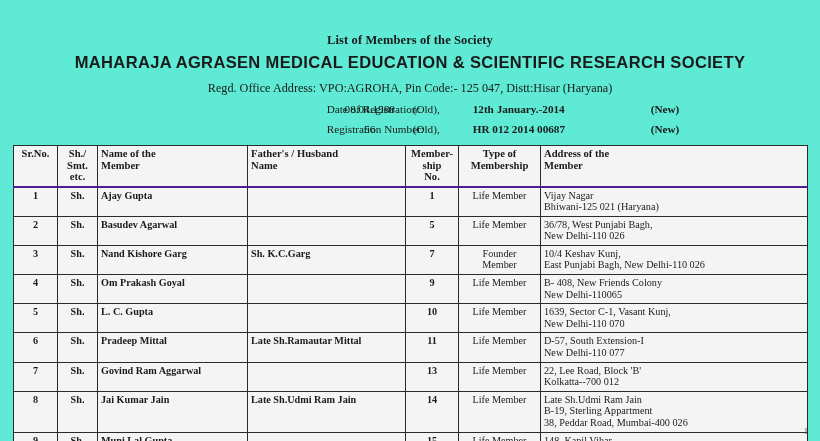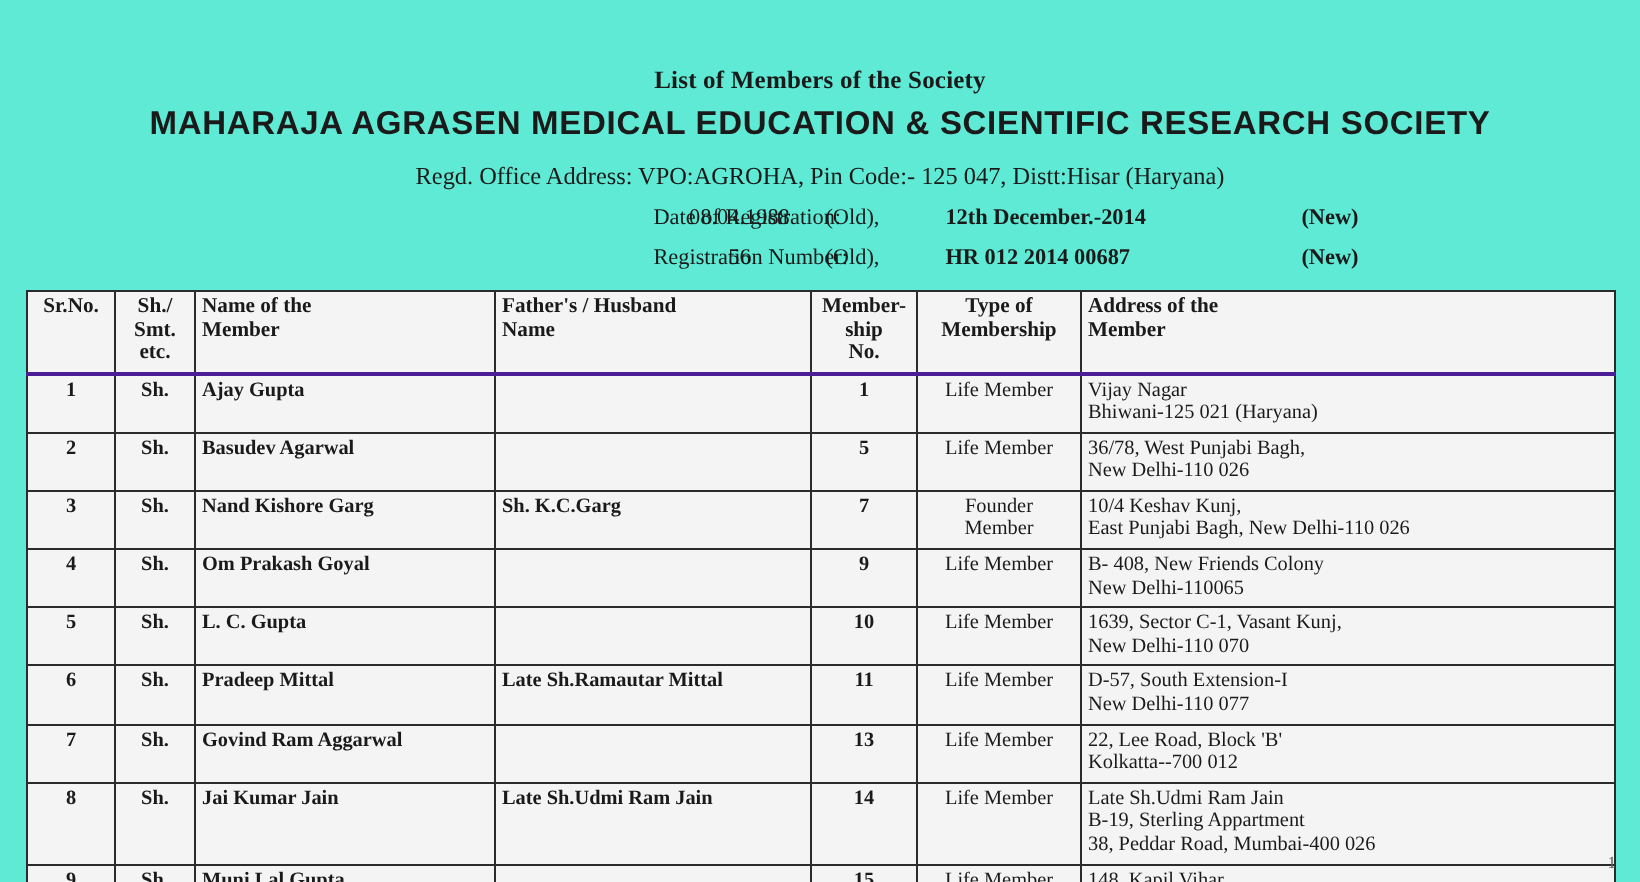--- a/index.html
+++ b/index.html
@@ -156,21 +156,21 @@
 <body>
 
 <div class="page">
 
   <div class="header-block">
     <div class="doc-title">List of Members of the Society</div>
     <div class="society-name">MAHARAJA AGRASEN MEDICAL EDUCATION &amp; SCIENTIFIC RESEARCH SOCIETY</div>
     <div class="regd-address">Regd. Office Address: VPO:AGROHA, Pin Code:- 125 047, Distt:Hisar (Haryana)</div>
 
     <div class="reg-line">
-      <span class="lbl">Date of Registration:</span><span class="oldval">08.04.1988</span><span class="oldtag">(Old),</span><span class="newval">12th December.-2014</span><span class="newtag">(New)</span>
+      <span class="lbl">Date of Registration:</span><span class="oldval">08.04.1988</span><span class="oldtag">(Old),</span><span class="newval">12th January.-2014</span><span class="newtag">(New)</span>
     </div>
 
     <div class="reg-line">
       <span class="lbl">Registration Number:</span><span class="oldval">56</span><span class="oldtag">(Old),</span><span class="newval">HR  012  2014  00687</span><span class="newtag">(New)</span>
     </div>
   </div>
 
   <div class="table-wrap">
     <table class="members">
       <colgroup>

